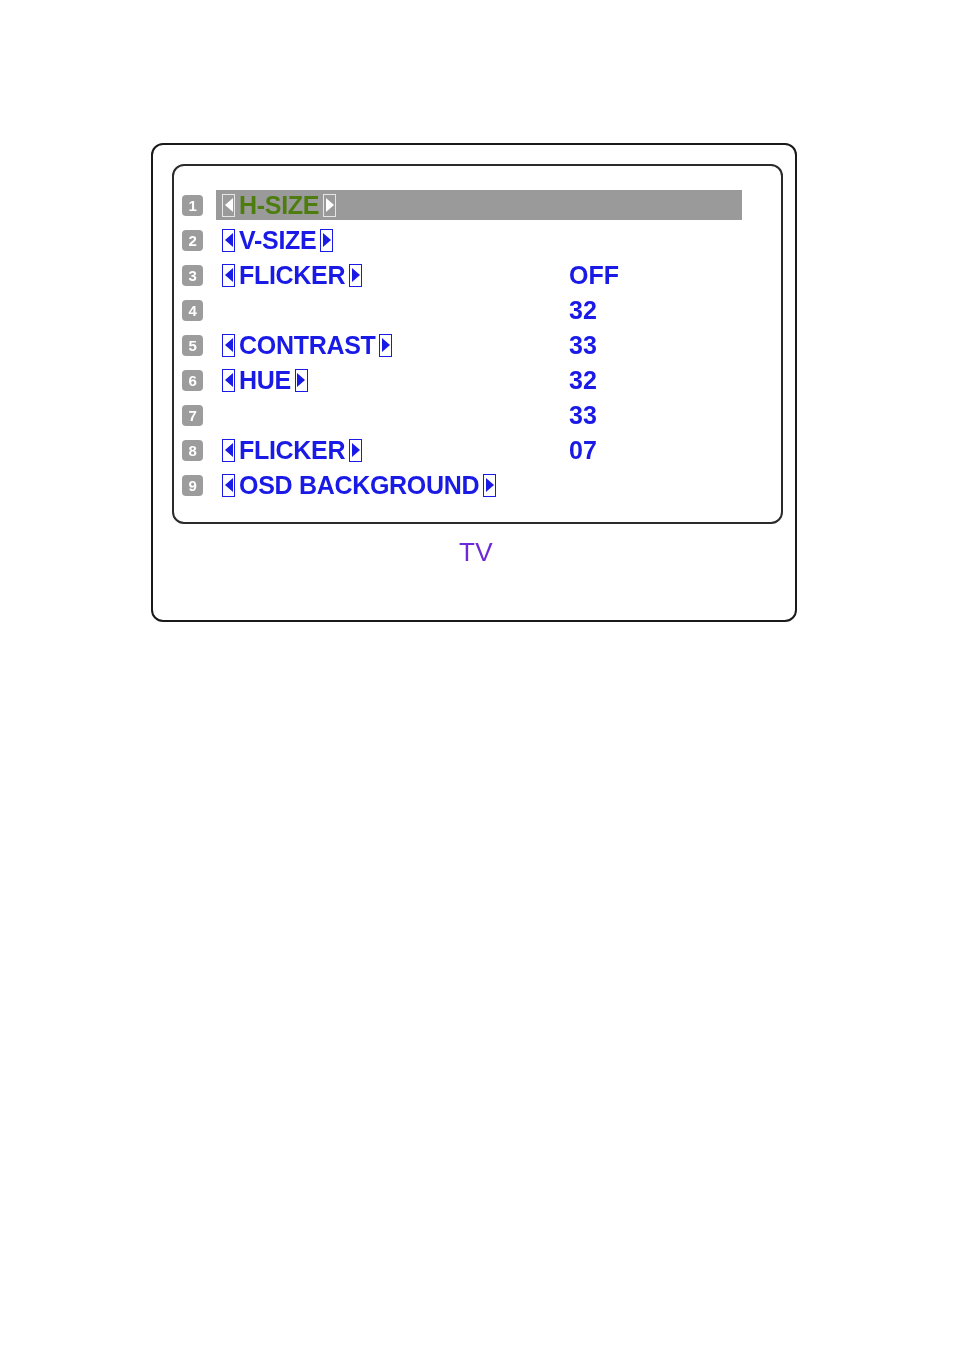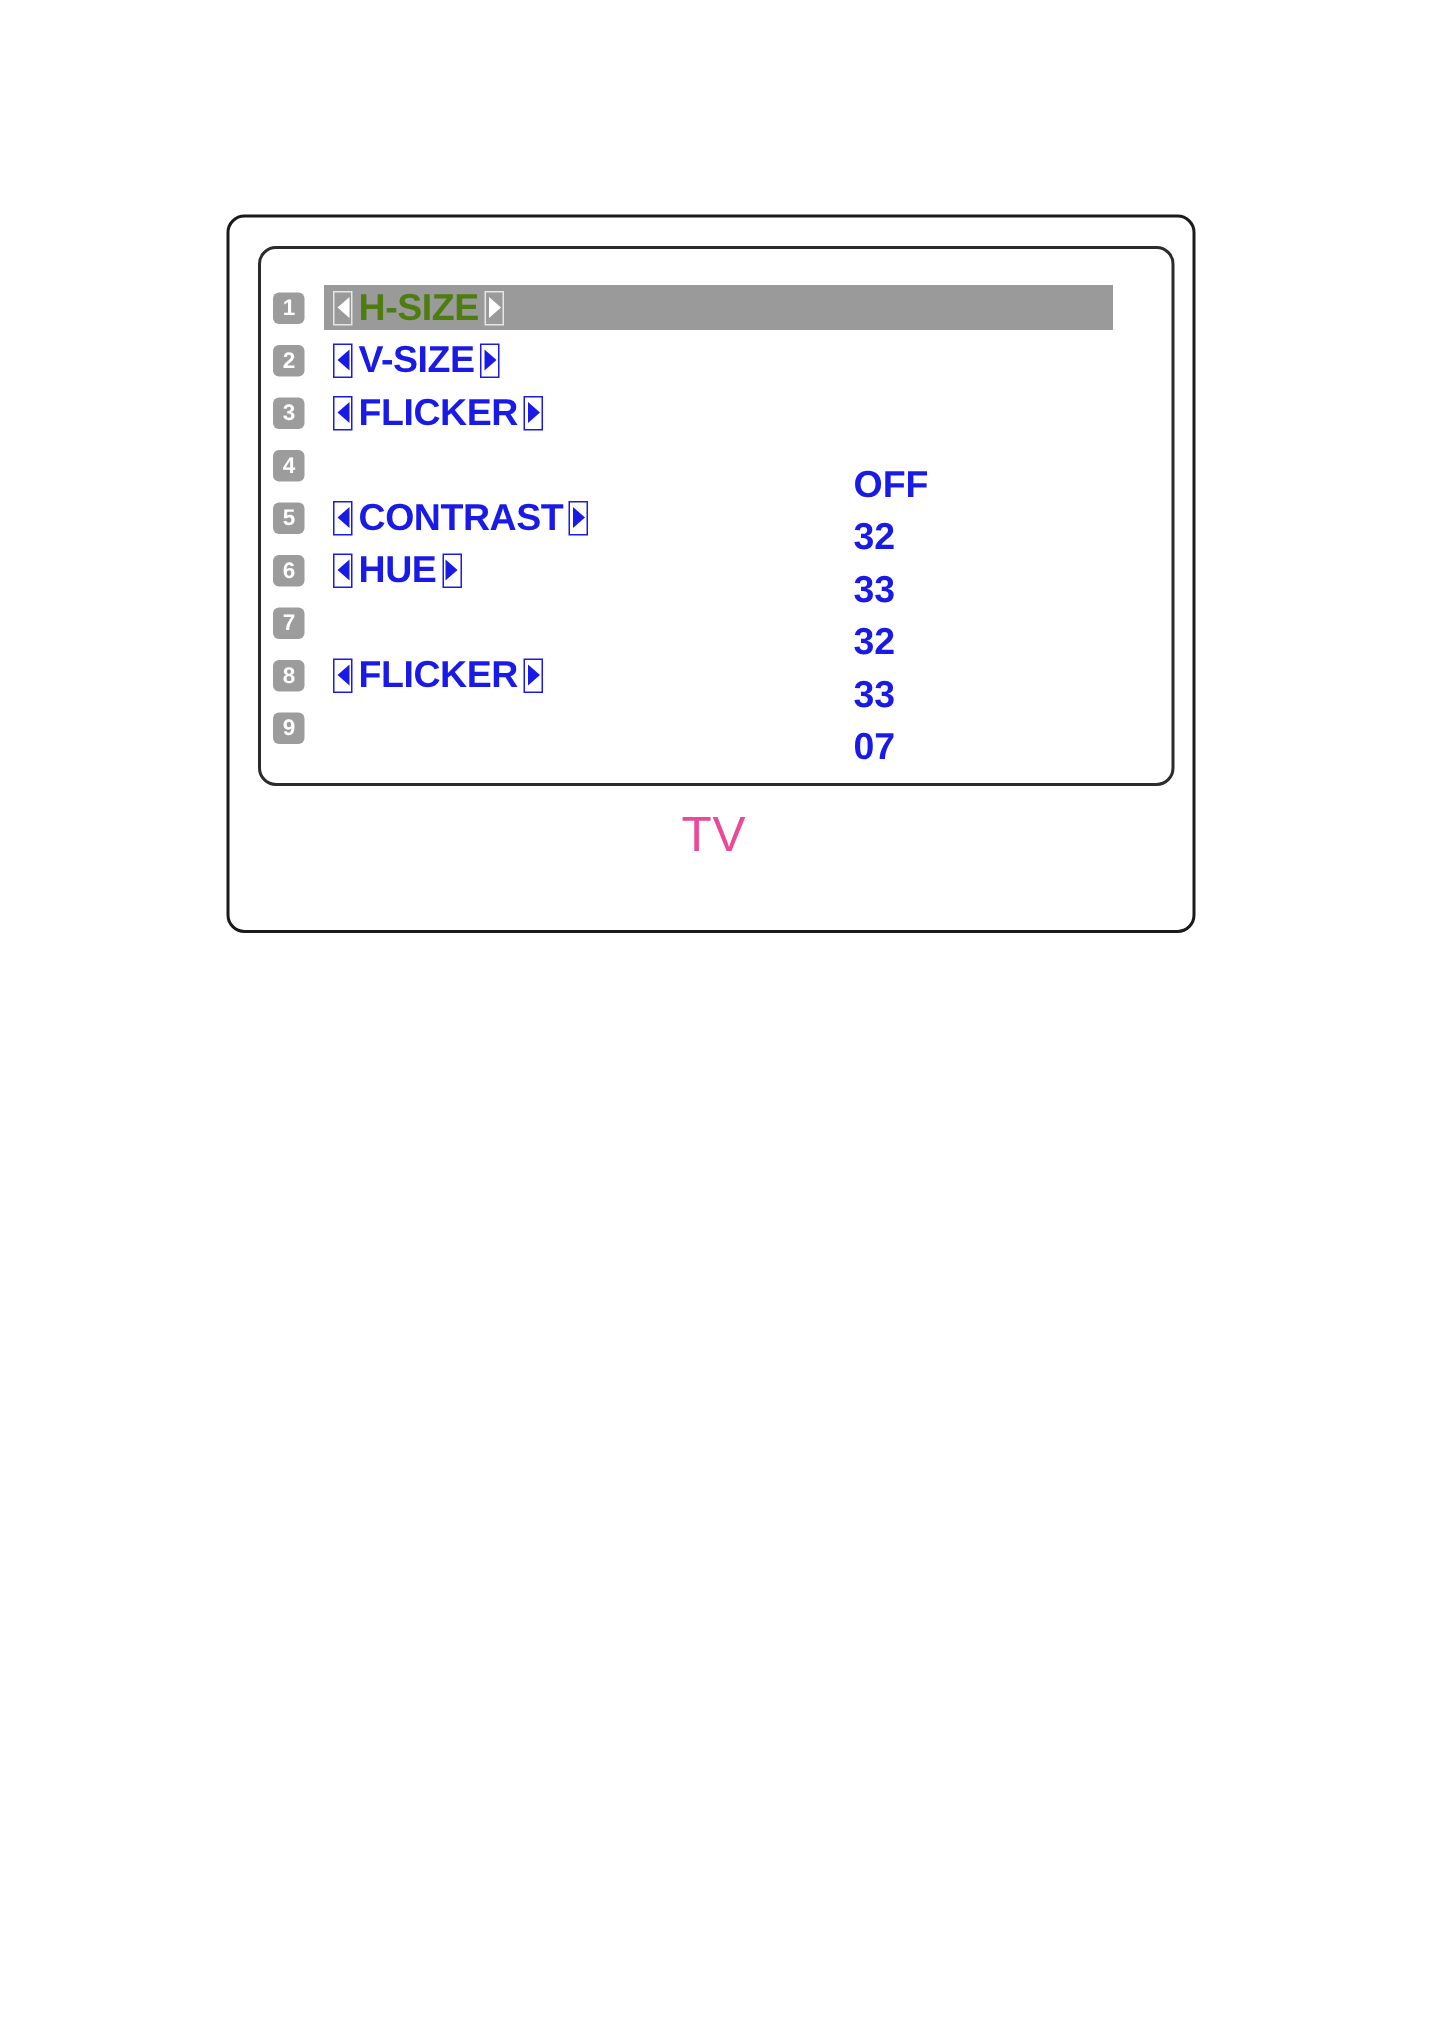--- a/index.html
+++ b/index.html
@@ -139,32 +139,31 @@
   .row-value {
     position: absolute;
     left: 395px;
     top: 2px;
     height: 30px;
     line-height: 30px;
     color: #1a1ae6;
     font-size: 25px;
     font-weight: bold;
     letter-spacing: 0px;
-    margin-top: 48px;
   }
 
   
   #tv-caption {
     position: absolute;
     left: 0;
     top: 392px;
     width: 646px;
     text-align: center;
-    color: #ec4899;
-    font-size: 33px;
+    color: #6d28d9;
+    font-size: 26px;
     font-weight: normal;
     letter-spacing: 0.5px;
   }
 </style>
 </head>
 <body>
 
 <div id="tv-bezel">
 
   <div id="tv-screen">
@@ -250,20 +249,29 @@
             </div>
             <span class="label-text">FLICKER</span>
             <div class="arrow-box right">
               <span class="tri"></span>
             </div>
           </div>
           <div class="row-value">07</div>
         </div>
         <div class="osd-row">
           <div class="row-index">9</div>
+          <div class="row-label">
+            <div class="arrow-box left">
+              <span class="tri"></span>
+            </div>
+            <span class="label-text">OSD BACKGROUND</span>
+            <div class="arrow-box right">
+              <span class="tri"></span>
+            </div>
+          </div>
         </div>
       </div>
 
   </div>
 
   <div id="tv-caption">TV</div>
 
 </div>
 
 </body></html>

